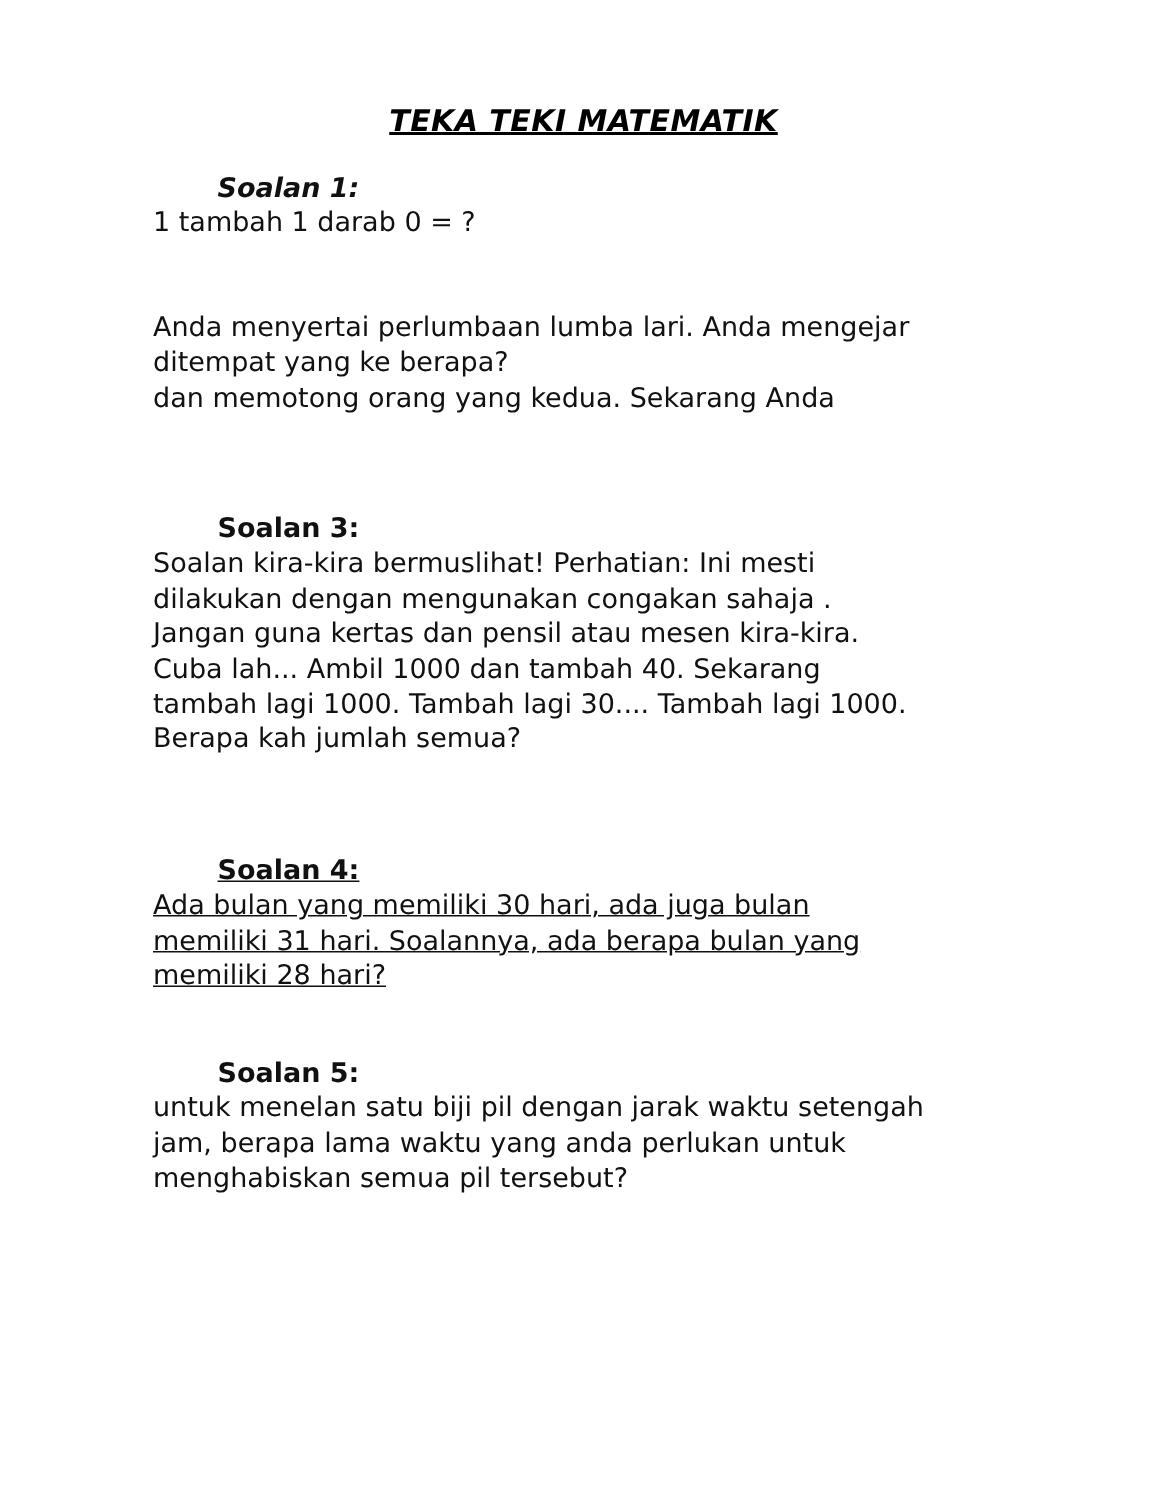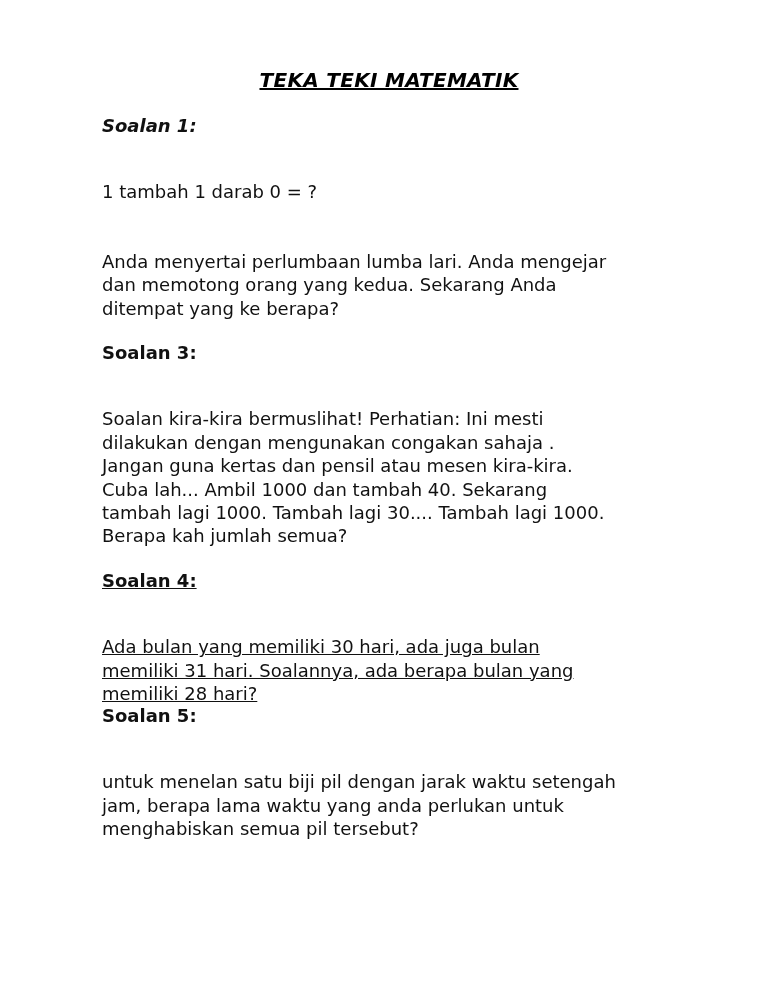--- a/index.html
+++ b/index.html
@@ -4,43 +4,43 @@
 <style>
   html, body { margin:0; padding:0; background:#ffffff; }
   body { width:768px; height:994px; position:relative; overflow:hidden; }
   .page { position:absolute; left:0; top:0; width:724px; height:994px; background:#fff; }
   .title {
     position:absolute; top:68px; left:0; width:778px; text-align:center;
     font-family:"DejaVu Sans", sans-serif; font-size:20px; font-weight:bold; font-style:italic;
     text-decoration:underline; color:#000; letter-spacing:0.3px;
   }
   .q { position:absolute; left:102px; width:620px; font-family:"DejaVu Sans", sans-serif; color:#111; }
-  .q .head { font-size:18px; font-weight:bold; line-height:23.4px; }
+  .q .head { font-size:18px; font-weight:bold; line-height:23.4px;margin-left:43px; }
   .q .head.it { font-style:italic; }
-  .q .body { font-size:18px; line-height:23.4px;margin-top:43px; }
+  .q .body { font-size:18px; line-height:23.4px; }
   .q .body div { white-space:nowrap; }
 </style>
 </head>
 <body>
 
 <div class="page">
   <div class="title">TEKA TEKI MATEMATIK</div>
 
   <div class="q" style="top:114px;">
     <div class="head it">Soalan 1:</div>
     <div class="body">
       <div>1 tambah 1 darab 0 = ?</div>
     </div>
   </div>
 
   <div class="q" style="top:207px;">
     <div class="body">
       <div>Anda menyertai perlumbaan lumba lari. Anda mengejar</div>
+      <div>ditempat yang ke berapa?</div>
       <div>dan memotong orang yang kedua. Sekarang Anda</div>
-      <div>ditempat yang ke berapa?</div>
     </div>
   </div>
 
   <div class="q" style="top:341px;">
     <div class="head">Soalan 3:</div>
     <div class="body">
       <div>Soalan kira-kira bermuslihat! Perhatian: Ini mesti</div>
       <div>dilakukan dengan mengunakan congakan sahaja .</div>
       <div>Jangan guna kertas dan pensil atau mesen kira-kira.</div>
       <div>Cuba lah... Ambil 1000 dan tambah 40. Sekarang</div>

